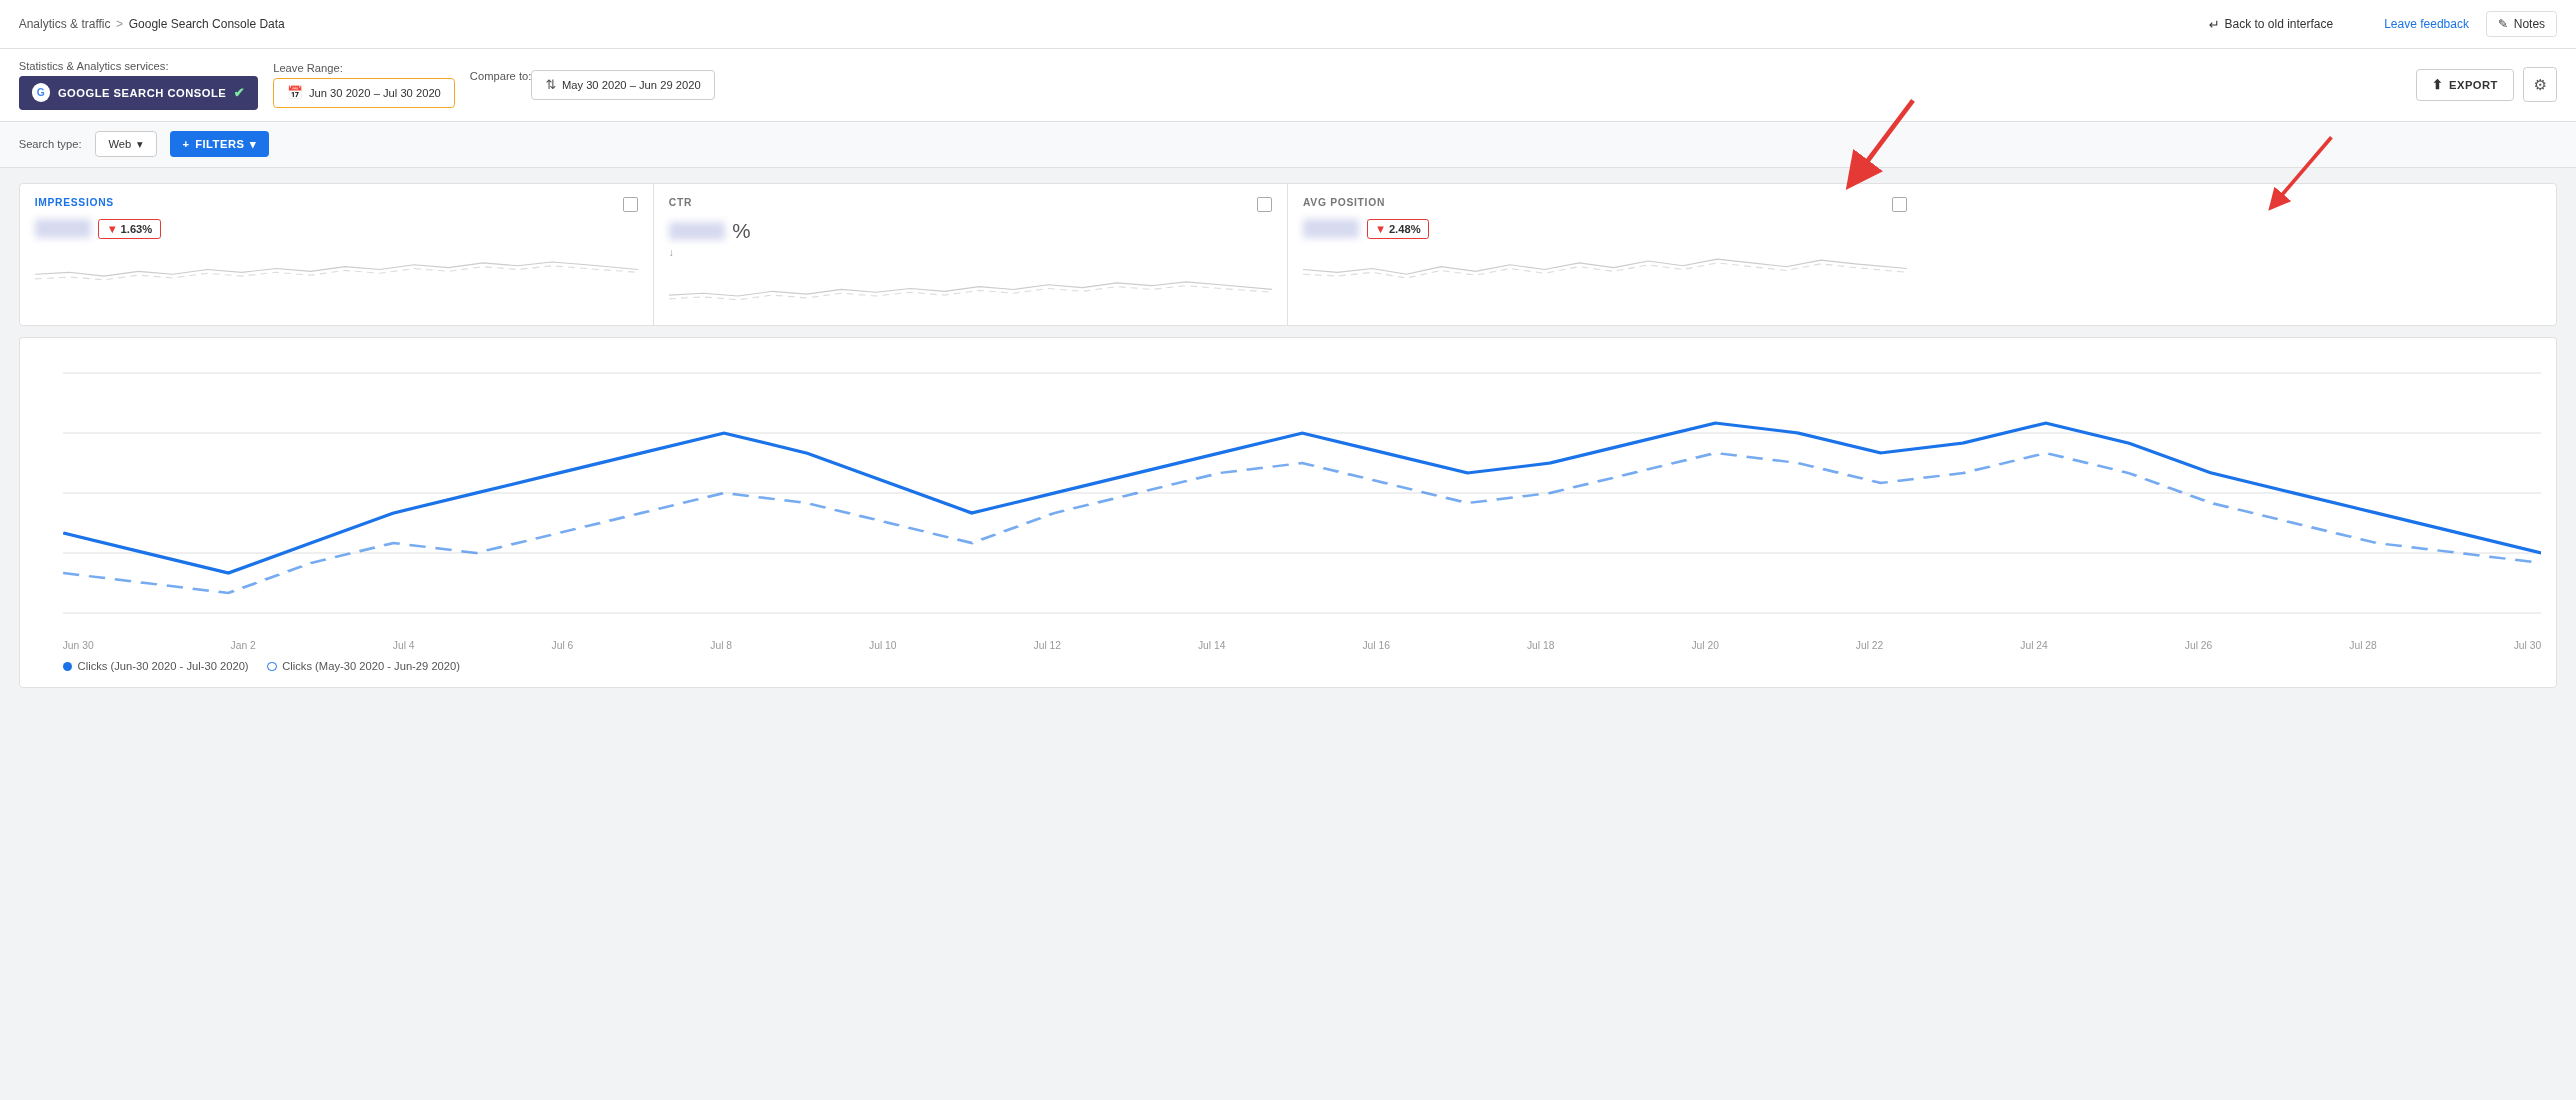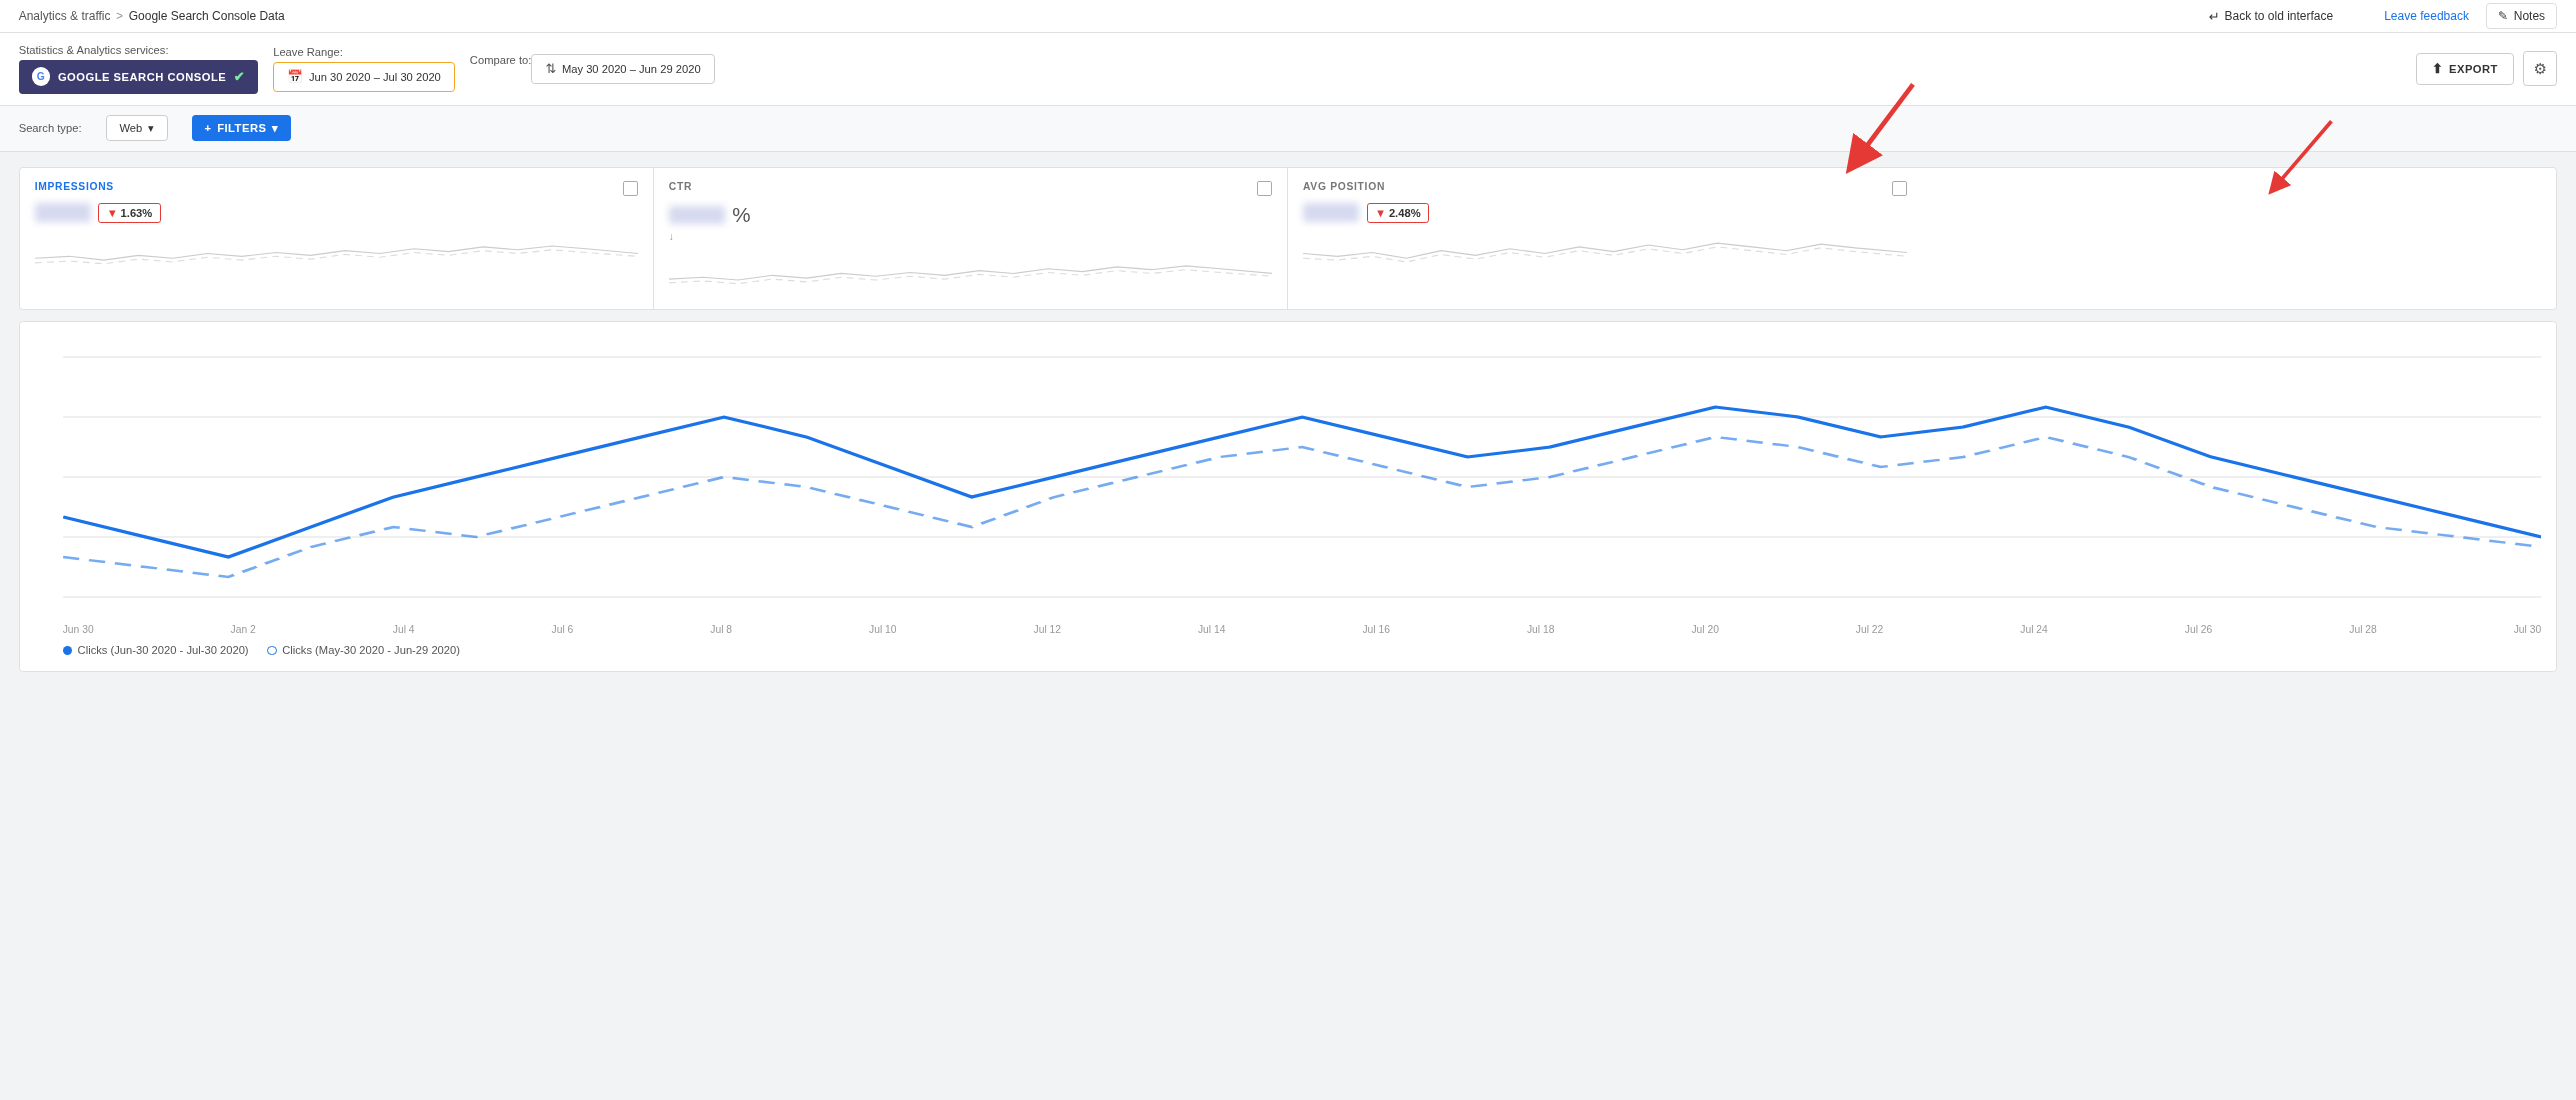--- a/index.html
+++ b/index.html
@@ -6,21 +6,21 @@
     body { font-family: 'Arial', sans-serif; background: #f1f3f4; color: #333; font-size: 12px; }
 
     
     .top-bar {
       background: #fff;
       border-bottom: 0.9px solid #e0e0e0;
       display: flex;
       align-items: center;
       justify-content: space-between;
       padding: 0 18.7px;
-      height: 33px;
+      height: 49px;
     }
     .breadcrumb {
       display: flex;
       align-items: center;
       gap: 5.6px;
       color: #555;
       font-size: 12px;
     }
     .breadcrumb .sep { color: #999; }
     .breadcrumb .current { color: #333; }
@@ -101,21 +101,21 @@
       border: 0.9px solid #ccc; border-radius: 3.7px;
       padding: 7.5px 9.3px; background: #fff;
       cursor: pointer; font-size: 15px; color: #555;
     }
 
     
     .filter-bar {
       background: #f8f9fa;
       border-bottom: 0.9px solid #e0e0e0;
       padding: 9.3px 18.7px;
-      display: flex; align-items: center; gap: 24px;
+      display: flex; align-items: center; gap: 13px;
     }
     .search-type-label { font-size: 11.2px; color: #555; }
     .web-select {
       border: 0.9px solid #ccc; border-radius: 3.7px;
       padding: 5.6px 13px; background: #fff; font-size: 11.2px;
       display: flex; align-items: center; gap: 5.6px; cursor: pointer;
     }
     .filters-btn {
       background: #1a73e8; color: #fff;
       border: none; border-radius: 3.7px;

